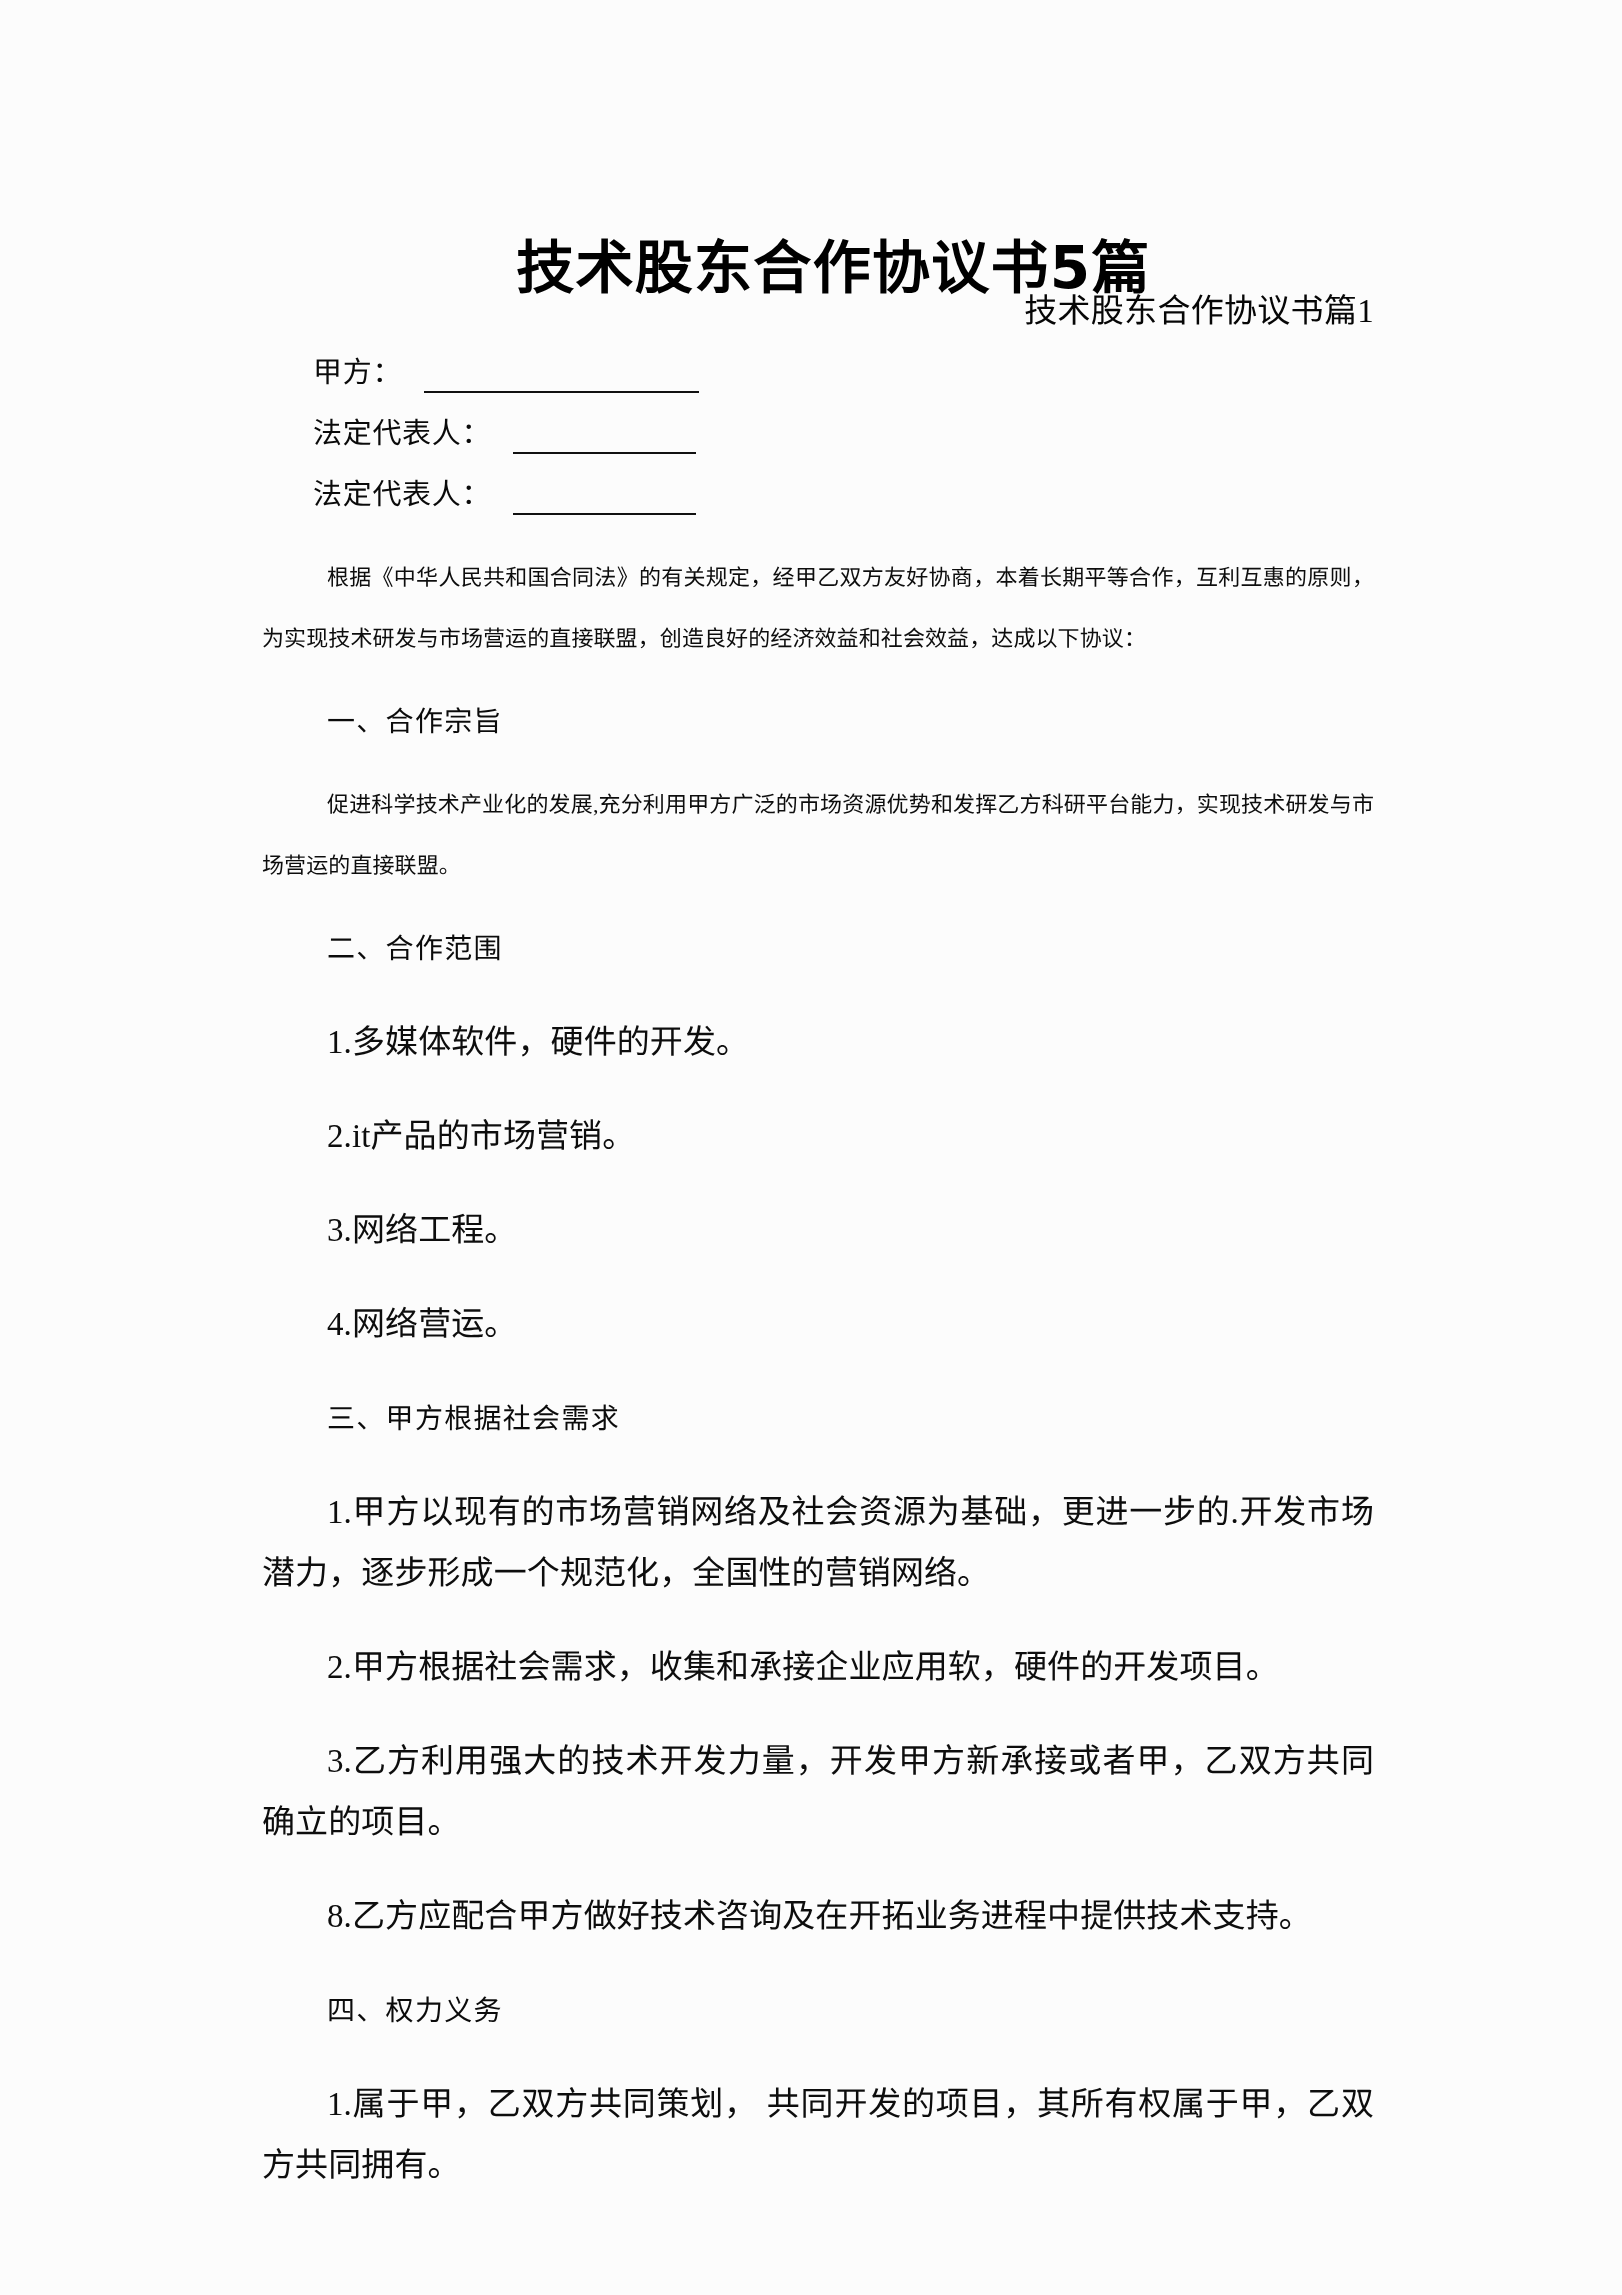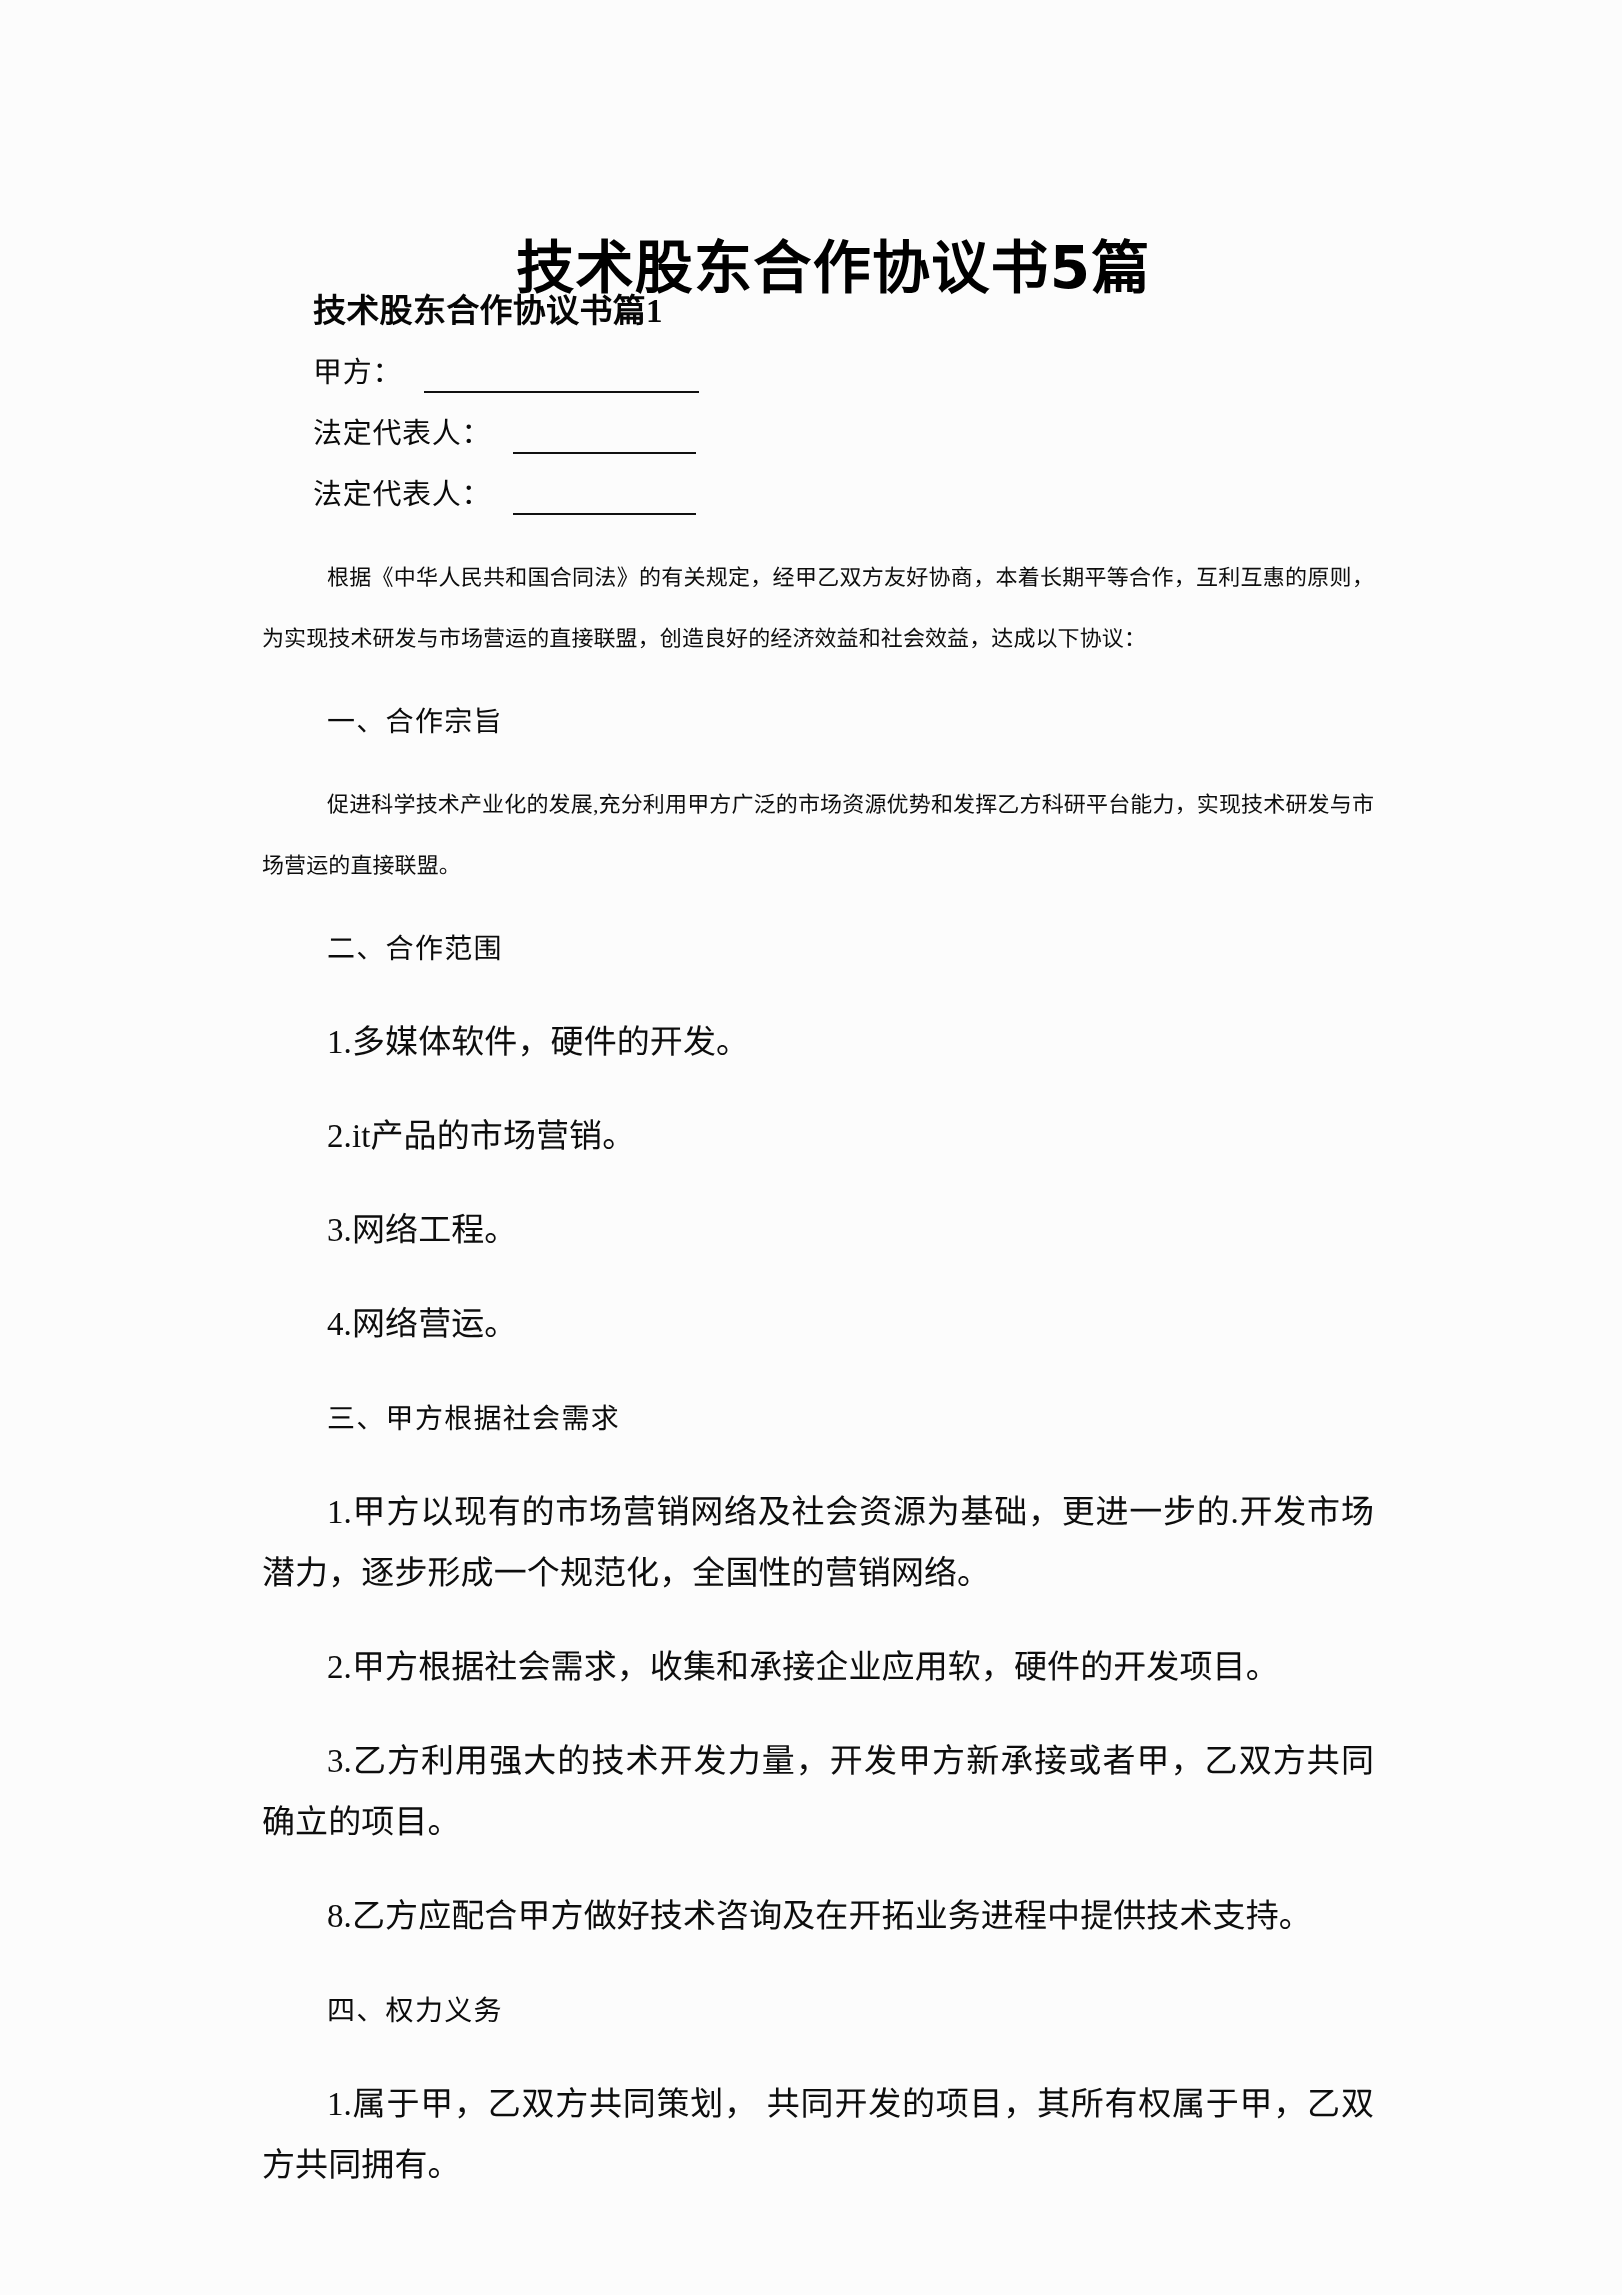--- a/index.html
+++ b/index.html
@@ -42,23 +42,24 @@
     left: 262px;
     top: 281px;
     width: 1112px;
   }
 
   
   .subtitle {
     font-size: 33px;
     line-height: 61px;
     padding-left: 51px;
-    font-weight: 700;
+    font-weight: 400;
     letter-spacing: 0.3px;
     color: #060606;
+    text-align: right;
   }
 
   
   .party-row {
     display: flex;
     align-items: center;
     padding-left: 51px;
     height: 61px;
     font-size: 29px;
     line-height: 61px;

